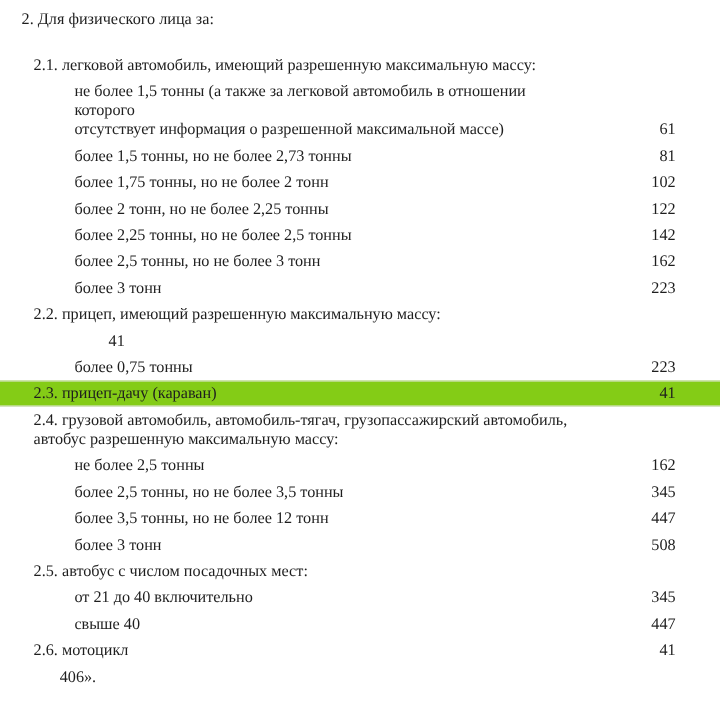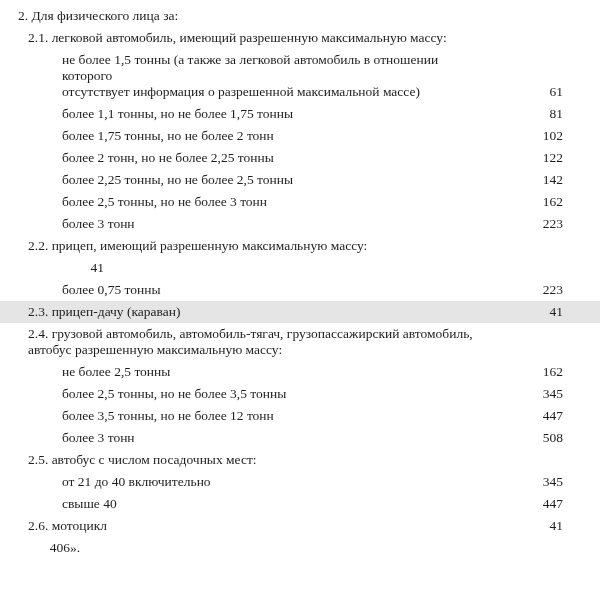--- a/index.html
+++ b/index.html
@@ -15,21 +15,21 @@
     font-size: 13.5px;
     line-height: 16px;
     color: #1e1e1e;
   }
   .doc {
     padding-top: 8px;
   }
   .heading {
     padding-left: 18px;
     padding-right: 37px;
-    margin-bottom: 6px;
+    margin-bottom: 22px;
   }
   .row {
     display: flex;
     align-items: flex-end;
     padding-right: 37px;
     margin-bottom: 6px;
   }
   .row.lv1 { padding-left: 28px; }
   .row.lv2 { padding-left: 62px; gap: 40px; }
   .row .label { flex: 1 1 auto; }
@@ -40,21 +40,21 @@
     text-align: right;
     white-space: nowrap;
   }
   .row .value .suffix {
     display: inline-block;
     width: 0;
     white-space: nowrap;
     overflow: visible;
   }
   .row.hl {
-    background: #e5e5e5;
+    background: #84cc16;
     box-shadow: inset 0 1px 0 #e7e7e7, inset 0 -1px 0 #e7e7e7;
     padding-top: 3px;
     padding-bottom: 3px;
     margin-top: -3px;
     margin-bottom: 3px;
   }
 </style>
 </head>
 <body>
 
@@ -68,21 +68,21 @@
 
   <div class="row lv2">
     <span class="label">
       <span class="line">не более 1,5 тонны (а также за легковой автомобиль в отношении которого</span>
       <span class="line">отсутствует информация о разрешенной максимальной массе)</span>
     </span>
     <span class="value">61</span>
   </div>
 
   <div class="row lv2">
-    <span class="label">более 1,1 тонны, но не более 1,75 тонны</span>
+    <span class="label">более 1,5 тонны, но не более 2,73 тонны</span>
     <span class="value">81</span>
   </div>
 
   <div class="row lv2">
     <span class="label">более 1,75 тонны, но не более 2 тонн</span>
     <span class="value">102</span>
   </div>
 
   <div class="row lv2">
     <span class="label">более 2 тонн, но не более 2,25 тонны</span>

